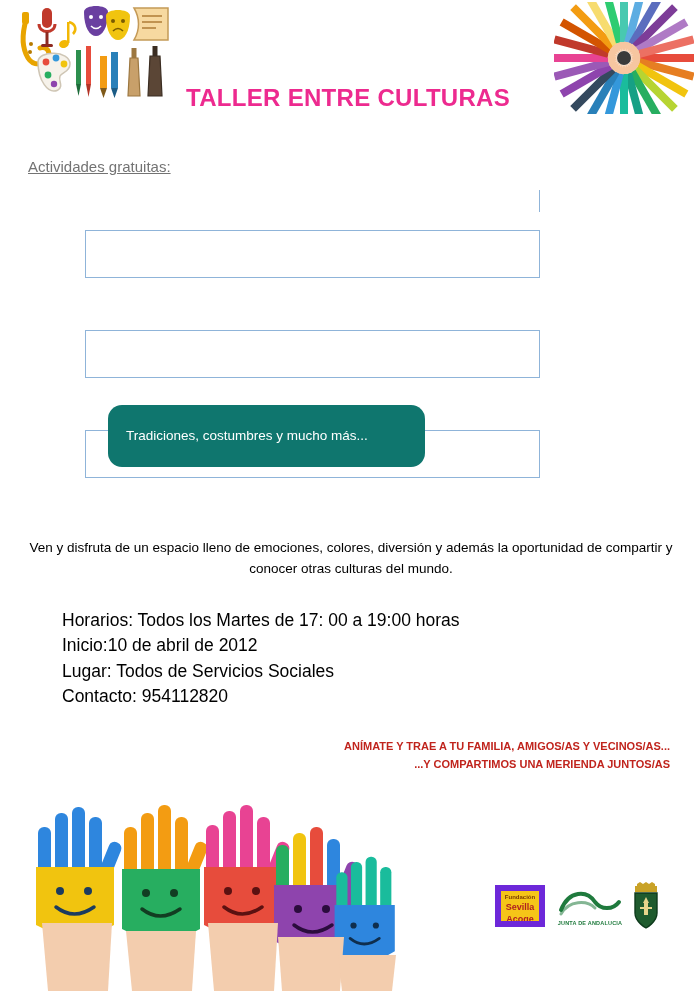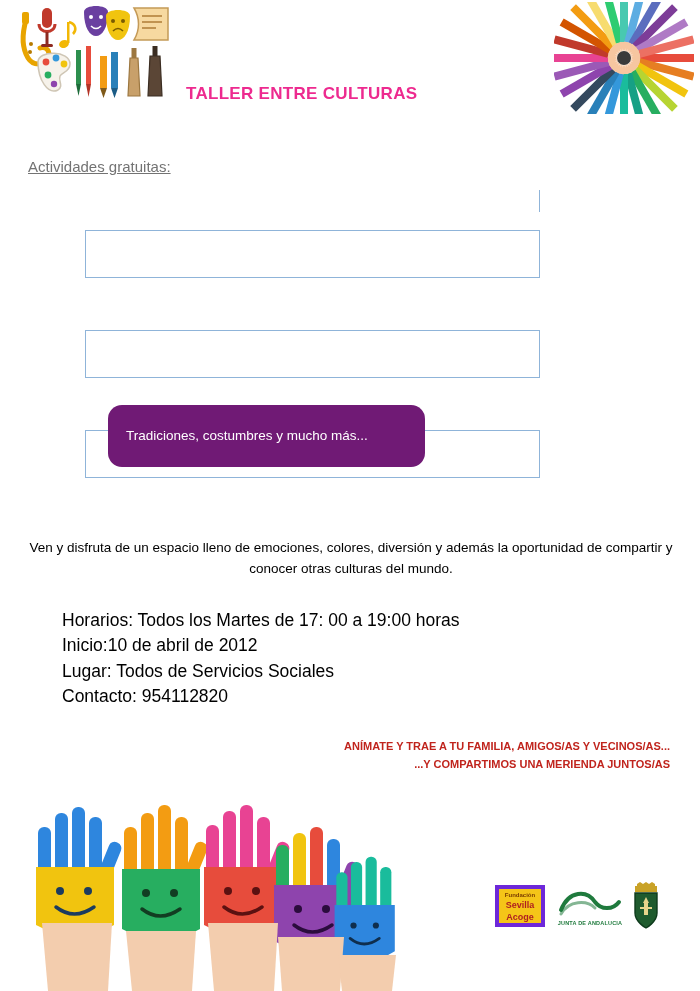--- a/index.html
+++ b/index.html
@@ -24,21 +24,21 @@
     position: absolute;
     left: 8px;
     top: 0px;
     width: 170px;
     height: 105px;
   }
   .header-title {
     position: absolute;
     left: 186px;
     top: 84px;
-    font-size: 17px;
+    font-size: 24px;
     font-weight: bold;
     color: #ed2a8f;
     letter-spacing: 0.3px;
     white-space: nowrap;
   }
   .pencils {
     position: absolute;
     right: 6px;
     top: 2px;
     width: 140px;
@@ -86,21 +86,21 @@
     color: #ffffff;
     font-size: 13.5px;
     padding: 0 18px;
     display: flex;
     align-items: center;
     box-sizing: border-box;
     line-height: 1.25;
   }
   .pill-1 { left: 108px; top: 15px;  width: 317px; height: 62px; background: #7b2fa8; }
   .pill-2 { left: 108px; top: 115px; width: 317px; height: 62px; background: #17a05f; }
-  .pill-3 { left: 108px; top: 215px; width: 317px; height: 62px; background: #701a75; }
+  .pill-3 { left: 108px; top: 215px; width: 317px; height: 62px; background: #0f766e; }
 
   .ob-1 { left: 85px; top: 40px;  width: 455px; height: 48px; }
   .ob-2 { left: 85px; top: 140px; width: 455px; height: 48px; }
   .ob-3 { left: 85px; top: 240px; width: 455px; height: 48px; }
 
   
   .green-para {
     position: absolute;
     left: 26px;
     top: 538px;
@@ -153,21 +153,21 @@
     width: 170px;
     height: 62px;
   }
   .logo-sa {
     position: absolute;
     left: 0px;
     top: 7px;
     width: 50px;
     height: 42px;
     background: #f5c518;
-    border: 4px solid #6d28d9;
+    border: 6px solid #6d28d9;
     box-sizing: border-box;
     text-align: center;
     overflow: hidden;
   }
   .logo-sa .l1 {
     display: block;
     font-size: 6px;
     color: #7a3c00;
     margin-top: 3px;
     font-weight: bold;

